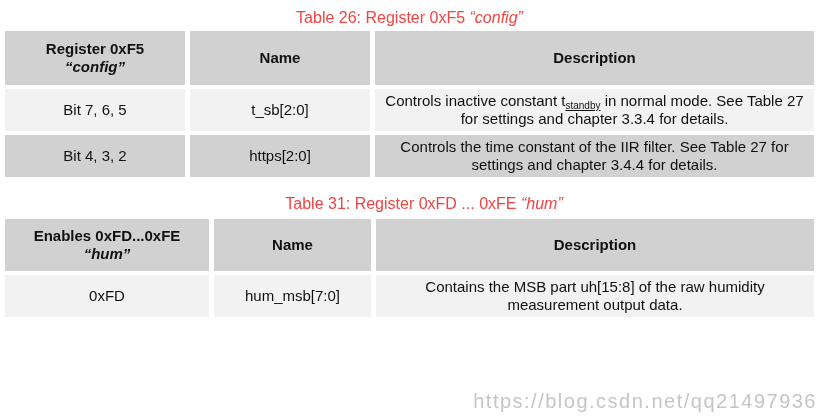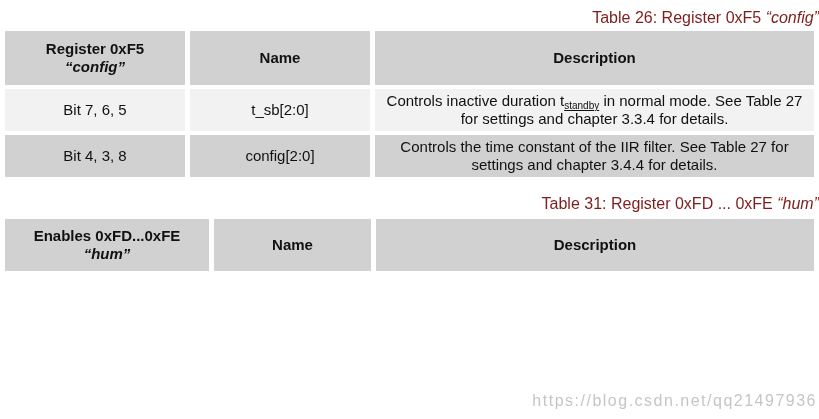--- a/index.html
+++ b/index.html
@@ -10,25 +10,25 @@
     color: #111111;
   }
   .page {
     position: relative;
     width: 819px;
     height: 419px;
     overflow: hidden;
     background: #ffffff;
   }
   .caption {
-    text-align: right;
+    text-align: center;
     font-size: 16px;
     line-height: 19px;
     padding-top: 8px;
-    color: #7f1d1d;
+    color: #ef4444;
   }
   .caption.second {
     padding-top: 13px;
     padding-bottom: 2px;
     padding-left: 29px;
   }
   .caption em {
     font-style: italic;
   }
   table.reg {
@@ -64,21 +64,21 @@
   sub.subtxt {
     font-size: 10px;
     vertical-align: -3px;
     line-height: 0;
     text-decoration: underline;
   }
   .watermark {
     position: absolute;
     top: 391px;
     right: 2px;
-    font-size: 16px;
+    font-size: 20px;
     line-height: 20px;
     letter-spacing: 1.5px;
     color: rgba(140, 140, 140, 0.5);
     white-space: nowrap;
     pointer-events: none;
     z-index: 5;
   }
 </style>
 </head>
 <body>
@@ -100,25 +100,25 @@
           <span class="hline em">“config”</span>
         </th>
         <th>Name</th>
         <th>Description</th>
       </tr>
     </thead>
     <tbody>
       <tr class="row-light">
         <td>Bit 7, 6, 5</td>
         <td>t_sb[2:0]</td>
-        <td><span>Controls inactive duration t</span><sub class="subtxt">standby</sub><span> in normal mode. See Table 27 for settings and chapter 3.3.4 for details.</span></td>
+        <td><span>Controls inactive constant t</span><sub class="subtxt">standby</sub><span> in normal mode. See Table 27 for settings and chapter 3.3.4 for details.</span></td>
       </tr>
       <tr class="row-dark">
-        <td>Bit 4, 3, 8</td>
-        <td>config[2:0]</td>
+        <td>Bit 4, 3, 2</td>
+        <td>https[2:0]</td>
         <td>Controls the time constant of the IIR filter. See Table 27 for settings and chapter 3.4.4 for details.</td>
       </tr>
     </tbody>
   </table>
 
   <div class="caption second"><span>Table 31: Register 0xFD ... 0xFE </span><em>“hum”</em></div>
 
   <table class="reg t31">
     <colgroup>
         <col class="c1">
@@ -129,18 +129,23 @@
       <tr>
         <th>
           <span class="hline">Enables 0xFD...0xFE</span>
           <span class="hline em">“hum”</span>
         </th>
         <th>Name</th>
         <th>Description</th>
       </tr>
     </thead>
     <tbody>
+      <tr class="row-light">
+        <td>0xFD</td>
+        <td>hum_msb[7:0]</td>
+        <td>Contains the MSB part uh[15:8] of the raw humidity measurement output data.</td>
+      </tr>
     </tbody>
   </table>
 
   <div class="watermark">https://blog.csdn.net/qq21497936</div>
 
 </div>
 
 </body></html>

